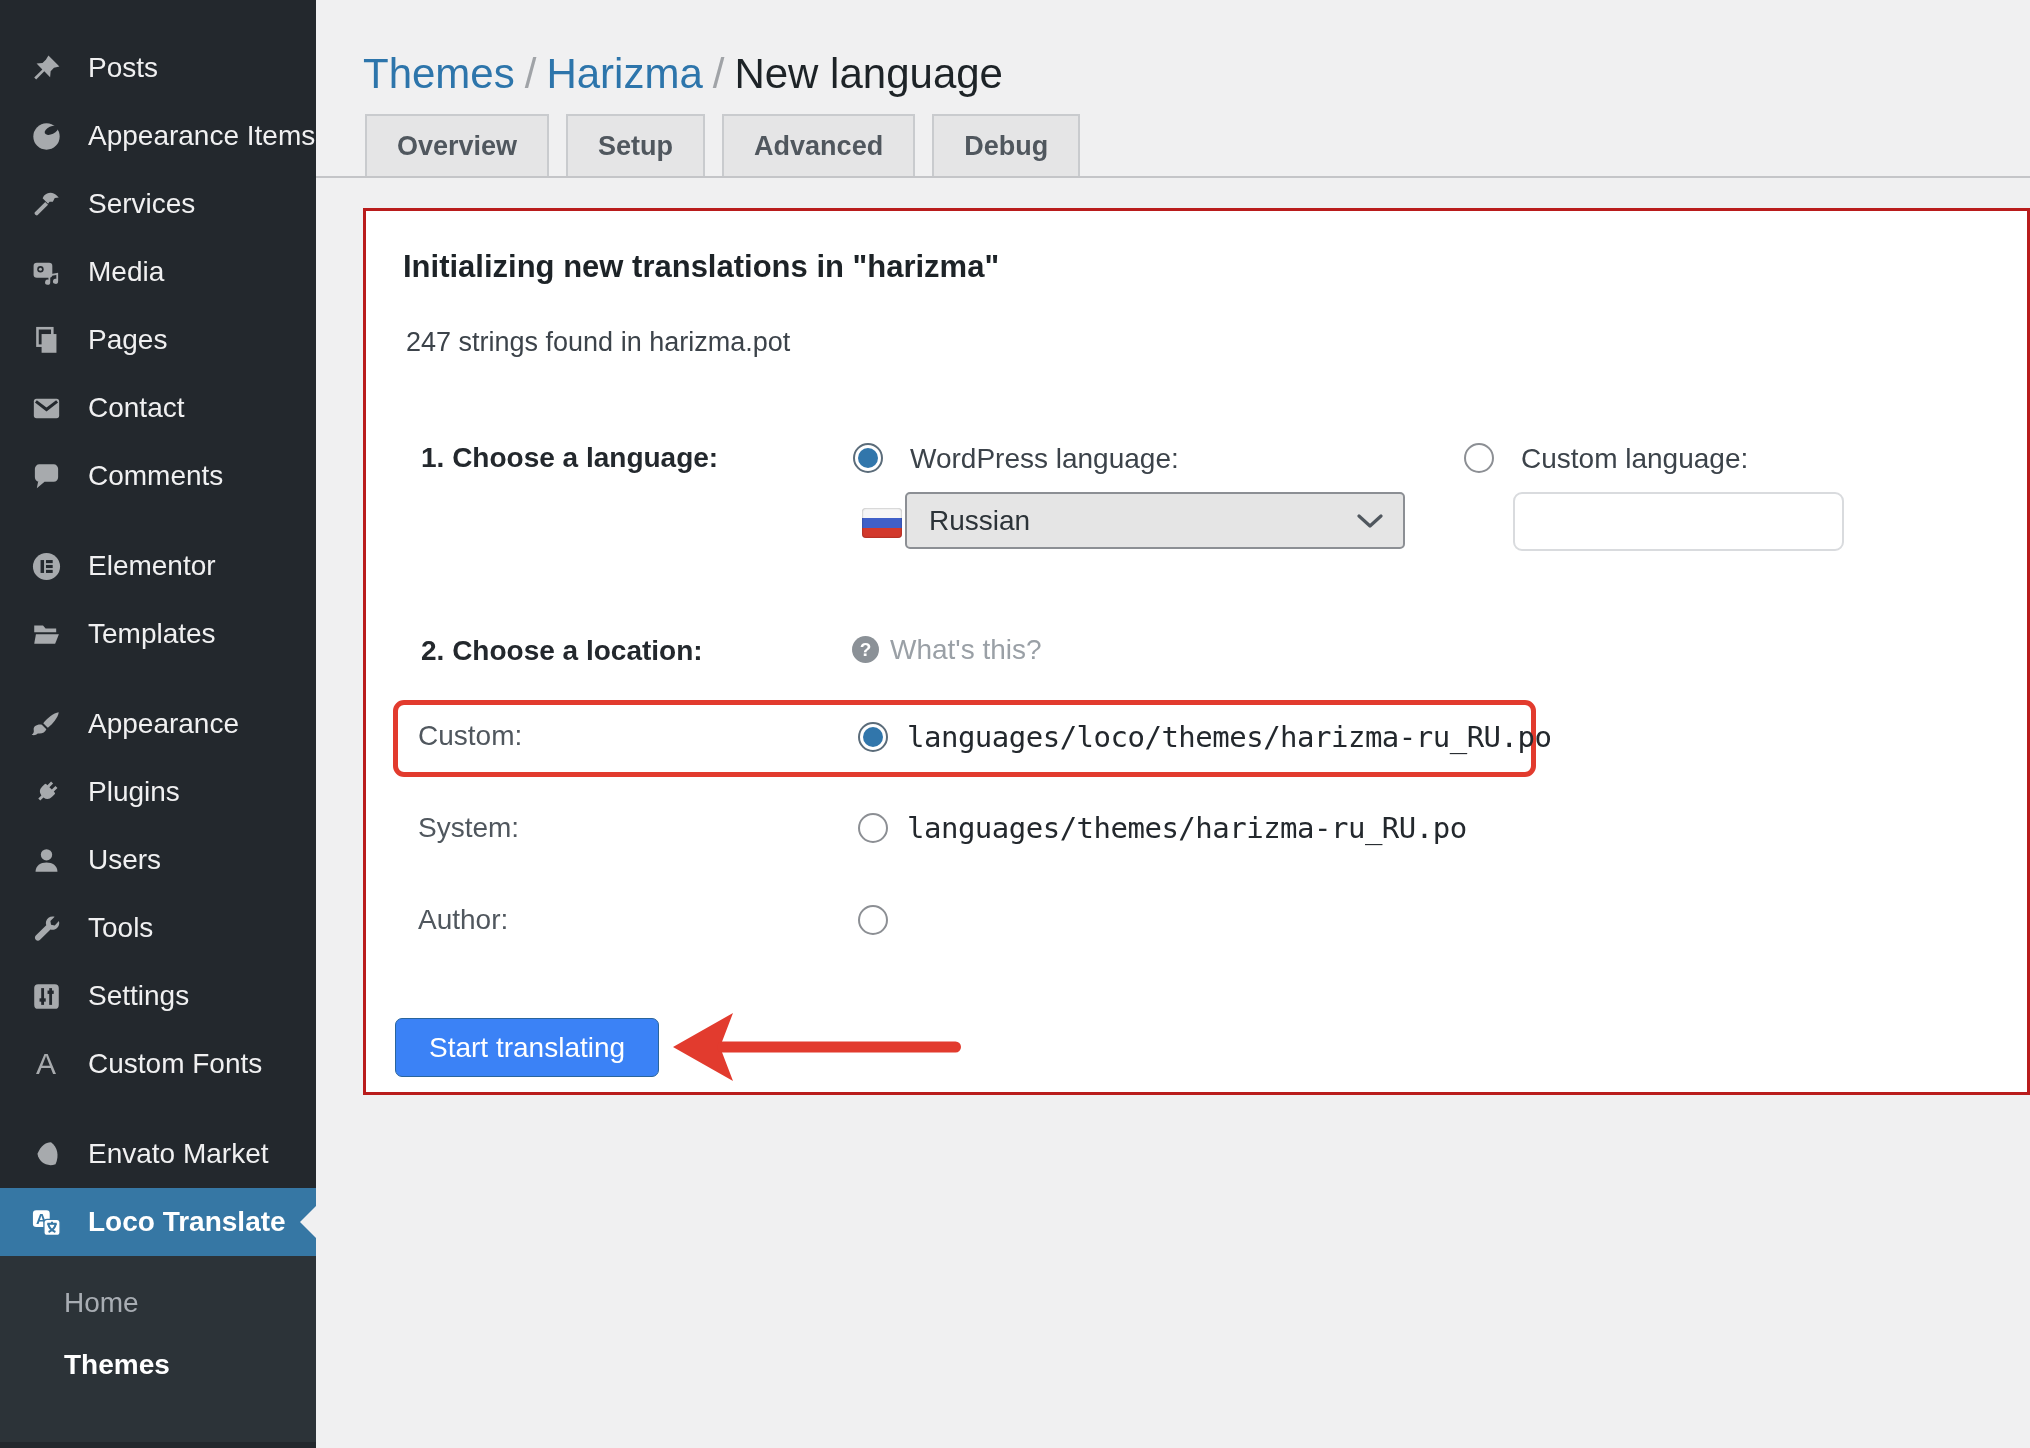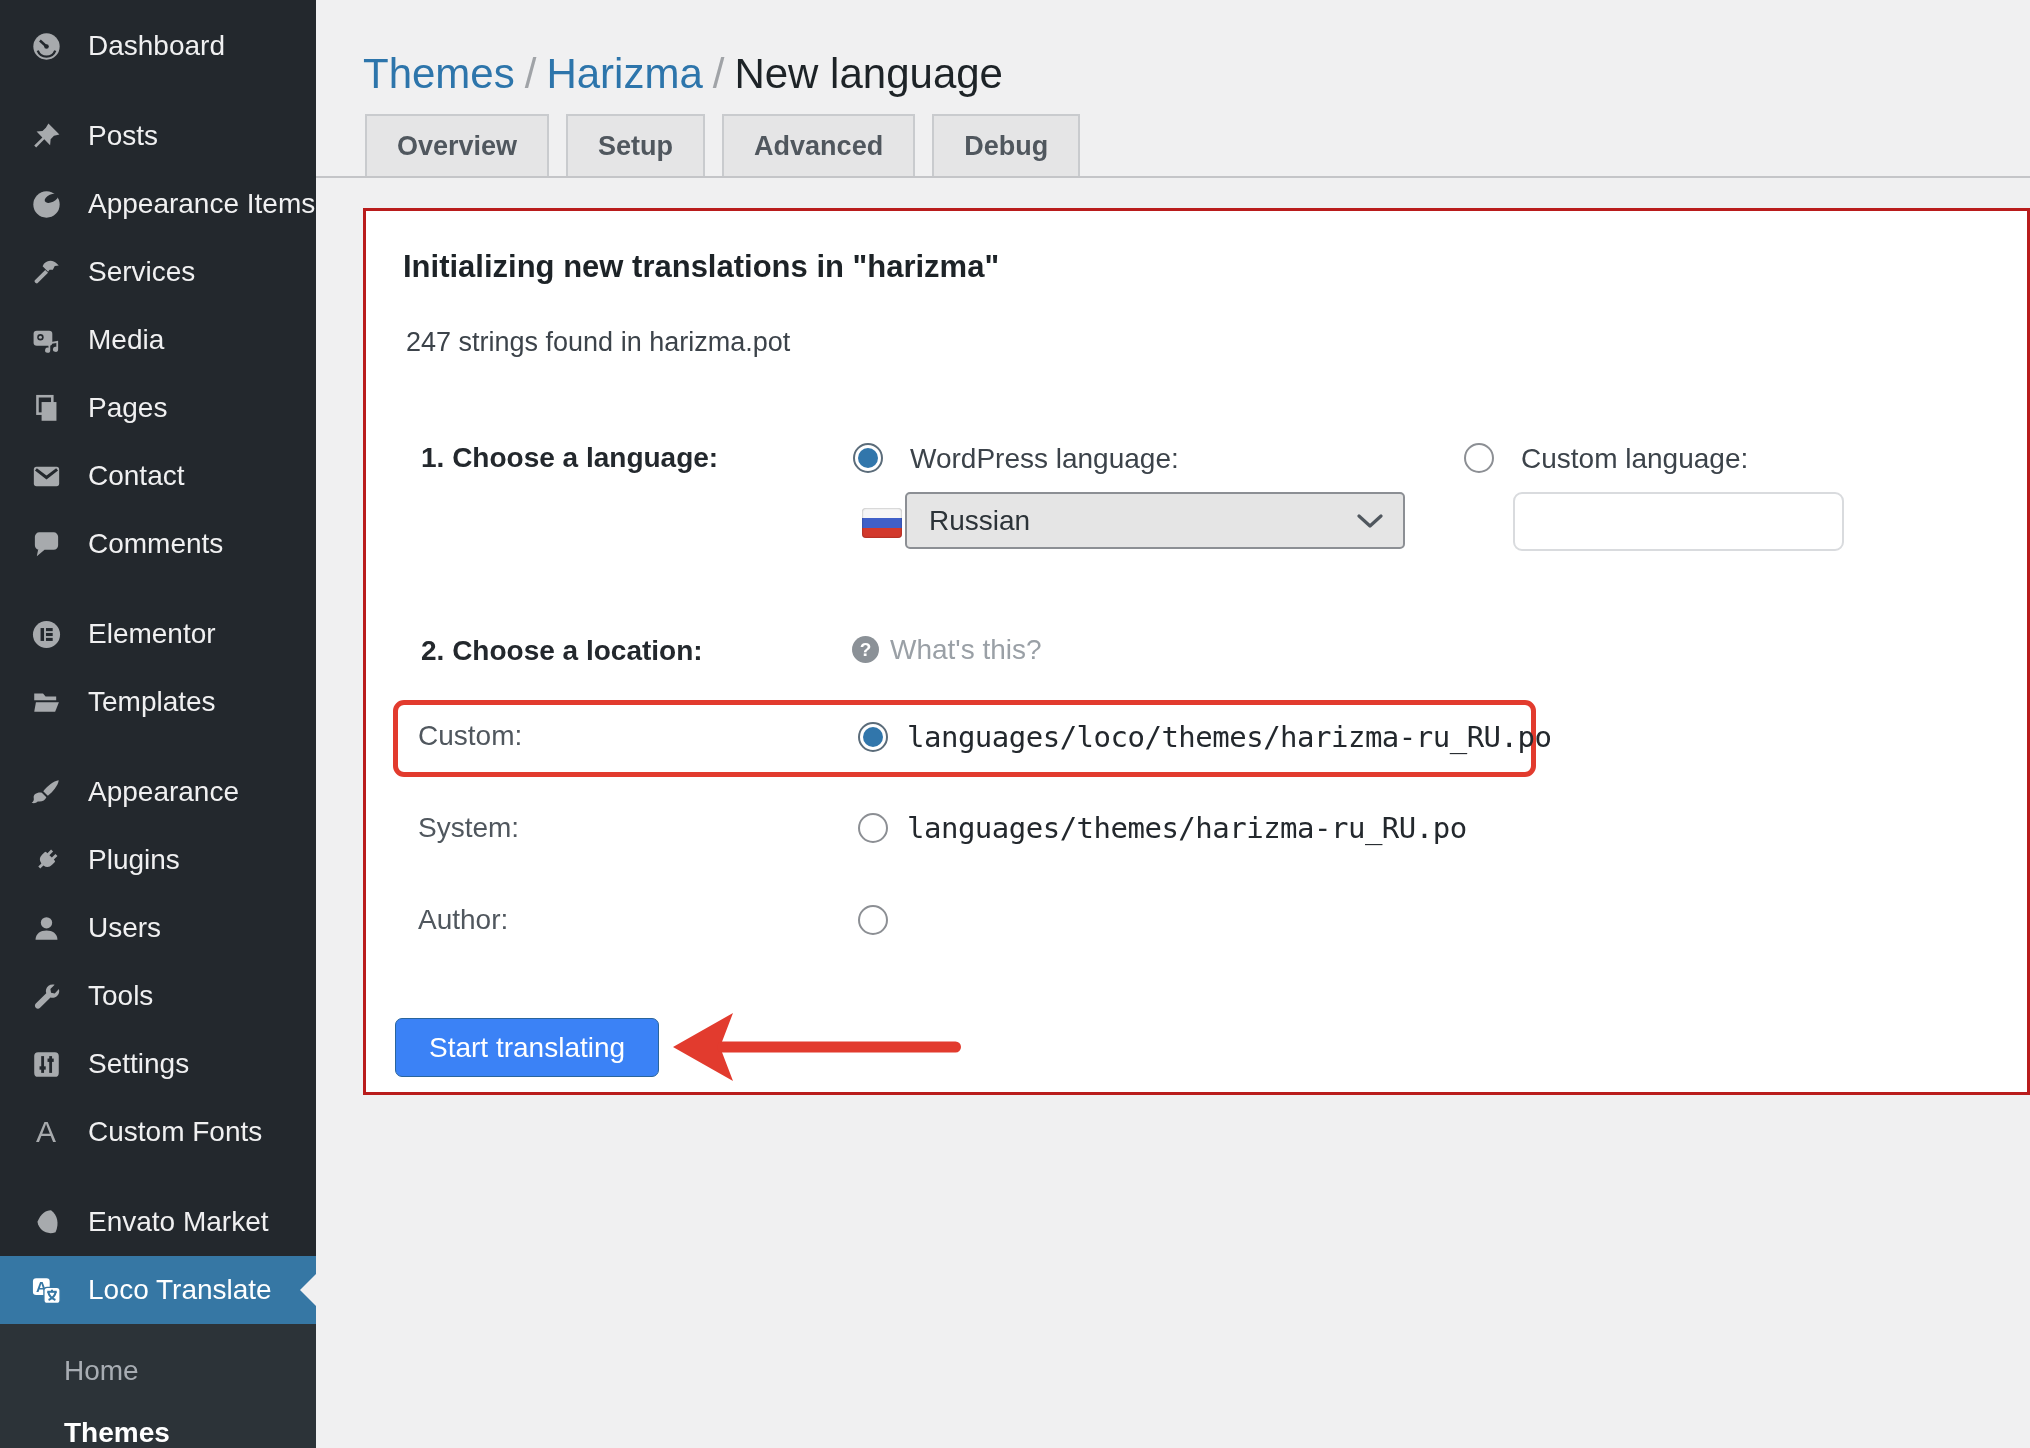--- a/index.html
+++ b/index.html
@@ -9,21 +9,21 @@
   
   #sidebar{position:absolute;left:0;top:0;width:316px;height:1448px;background:#23282d;}
   .menu{padding-top:12px;}
   .mi{position:relative;display:flex;align-items:center;height:68px;padding-left:28px;cursor:pointer;}
   .mi .ico{width:36px;height:36px;display:flex;align-items:center;justify-content:center;color:#a7aaad;flex:0 0 36px;}
   .mi .ico svg{width:31px;height:31px;fill:currentColor;}
   .mi .lbl{margin-left:24px;font-size:28px;color:#f0f0f1;white-space:nowrap;}
   .mi.sep{margin-top:22px;}
   .mi.active{background:#3677a4;}
   .mi.active .ico{color:#ffffff;}
-  .mi.active .lbl{color:#ffffff;font-weight:400;}
+  .mi.active .lbl{color:#ffffff;font-weight:700;}
   .menu-arrow{position:absolute;right:0;top:50%;margin-top:-16px;width:0;height:0;
     border-top:16px solid transparent;border-bottom:16px solid transparent;border-right:16px solid #f0f0f1;}
   .glyph-a{font-size:30px;font-weight:400;color:#a7aaad;line-height:1;}
   #submenu{background:#2c3338;padding:16px 0 40px 0;min-height:130px;}
   .smi{height:62px;display:flex;align-items:center;padding-left:64px;font-size:28px;color:#a8adb3;cursor:pointer;}
   .smi.current{color:#ffffff;font-weight:bold;}
 
   
   #content{position:absolute;left:316px;top:0;right:0;bottom:0;padding-left:40px;}
   #breadcrumb{position:absolute;left:47px;top:22px;font-size:42px;font-weight:400;color:#1d2327;white-space:nowrap;}
@@ -75,31 +75,20 @@
   #arrow-svg{position:absolute;left:290px;top:790px;width:330px;height:100px;}
 </style>
 </head>
 <body>
 
 <div id="app">
 
   <div id="sidebar">
     <div class="menu">
 
-      <div class="mi">
-        <span class="ico">
-          <svg viewBox="0 0 24 24">
-              <circle cx="12" cy="12" r="10.2"></circle>
-              <path d="M12 12 L6.9 7.4" stroke="#23282d" stroke-width="2" fill="none"></path>
-              <circle cx="12" cy="12" r="1.8" fill="#23282d"></circle>
-              <path d="M5.2 15.2 a7.3 7.3 0 0 0 13.6 0" fill="none" stroke="#23282d" stroke-width="1.8"></path>
-            </svg>
-        </span>
-        <span class="lbl">Dashboard</span>
-      </div>
 
       <div class="mi sep">
         <span class="ico">
           <svg viewBox="0 0 24 24">
               <path d="M13.5 2 L22 10.5 l-4.2 1 -2.6 2.6 -.4 4.6 -4.5-4.5 -6.3 6.3 L2.5 19 l6.3-6.3 -4.5-4.5 4.6-.4 2.6-2.6 z"></path>
             </svg>
         </span>
         <span class="lbl">Posts</span>
       </div>
 

